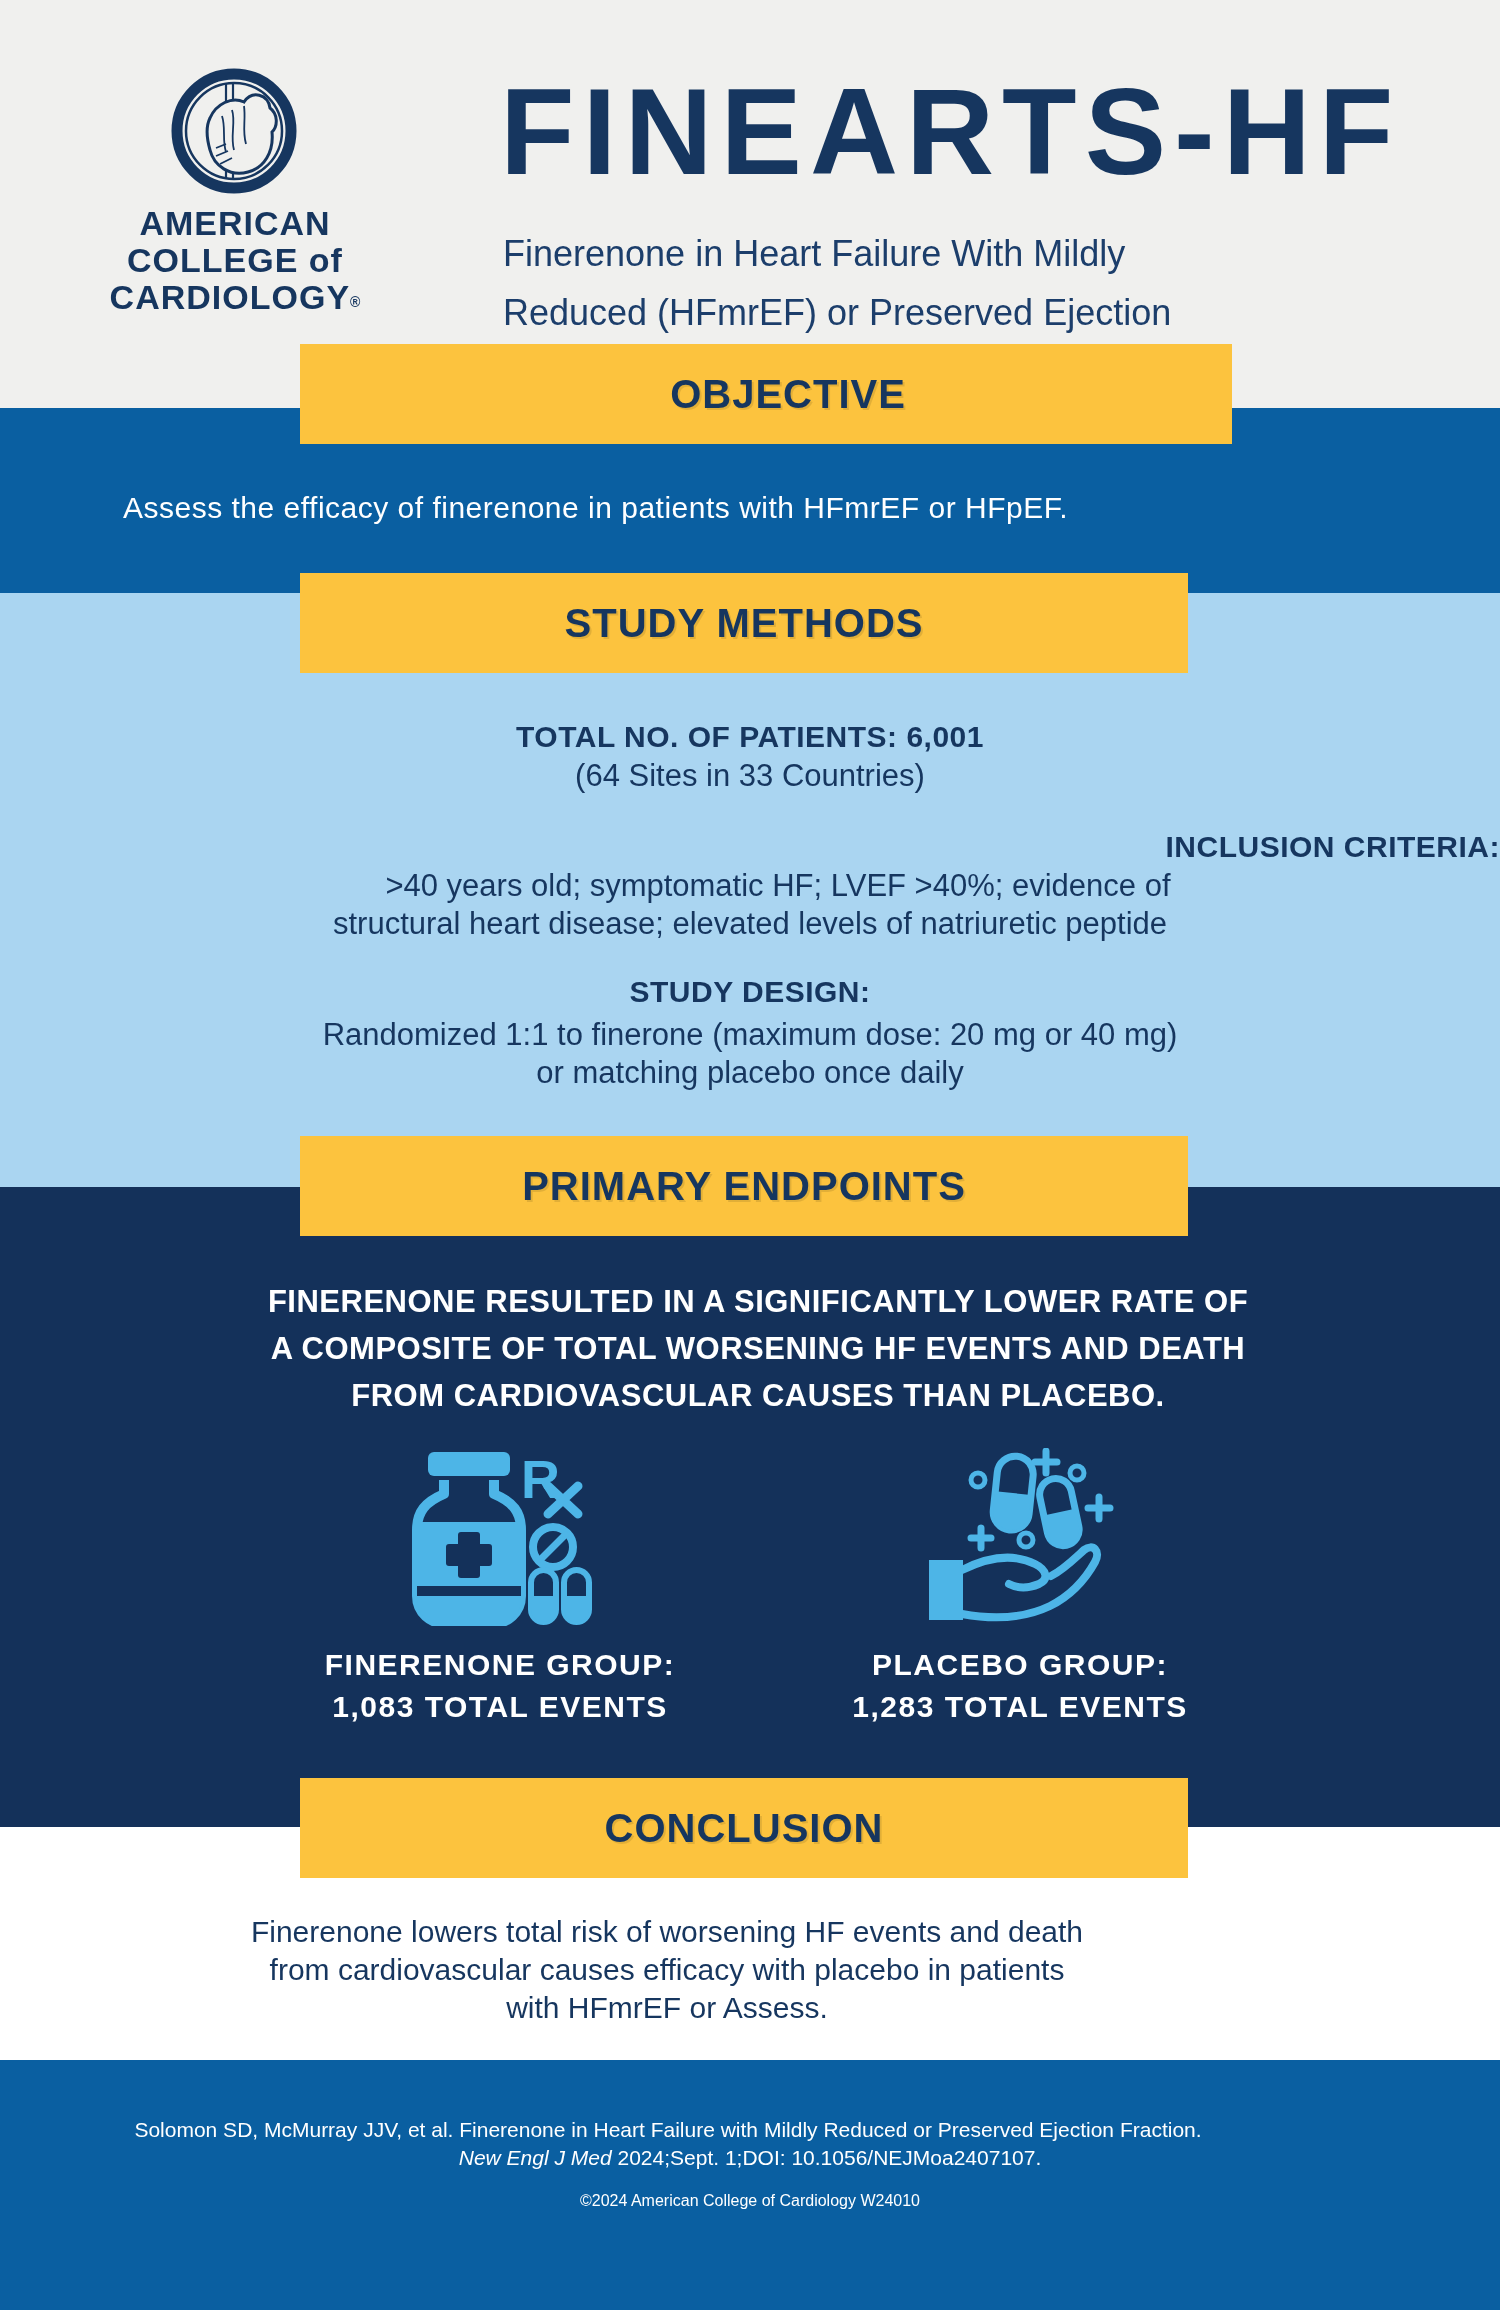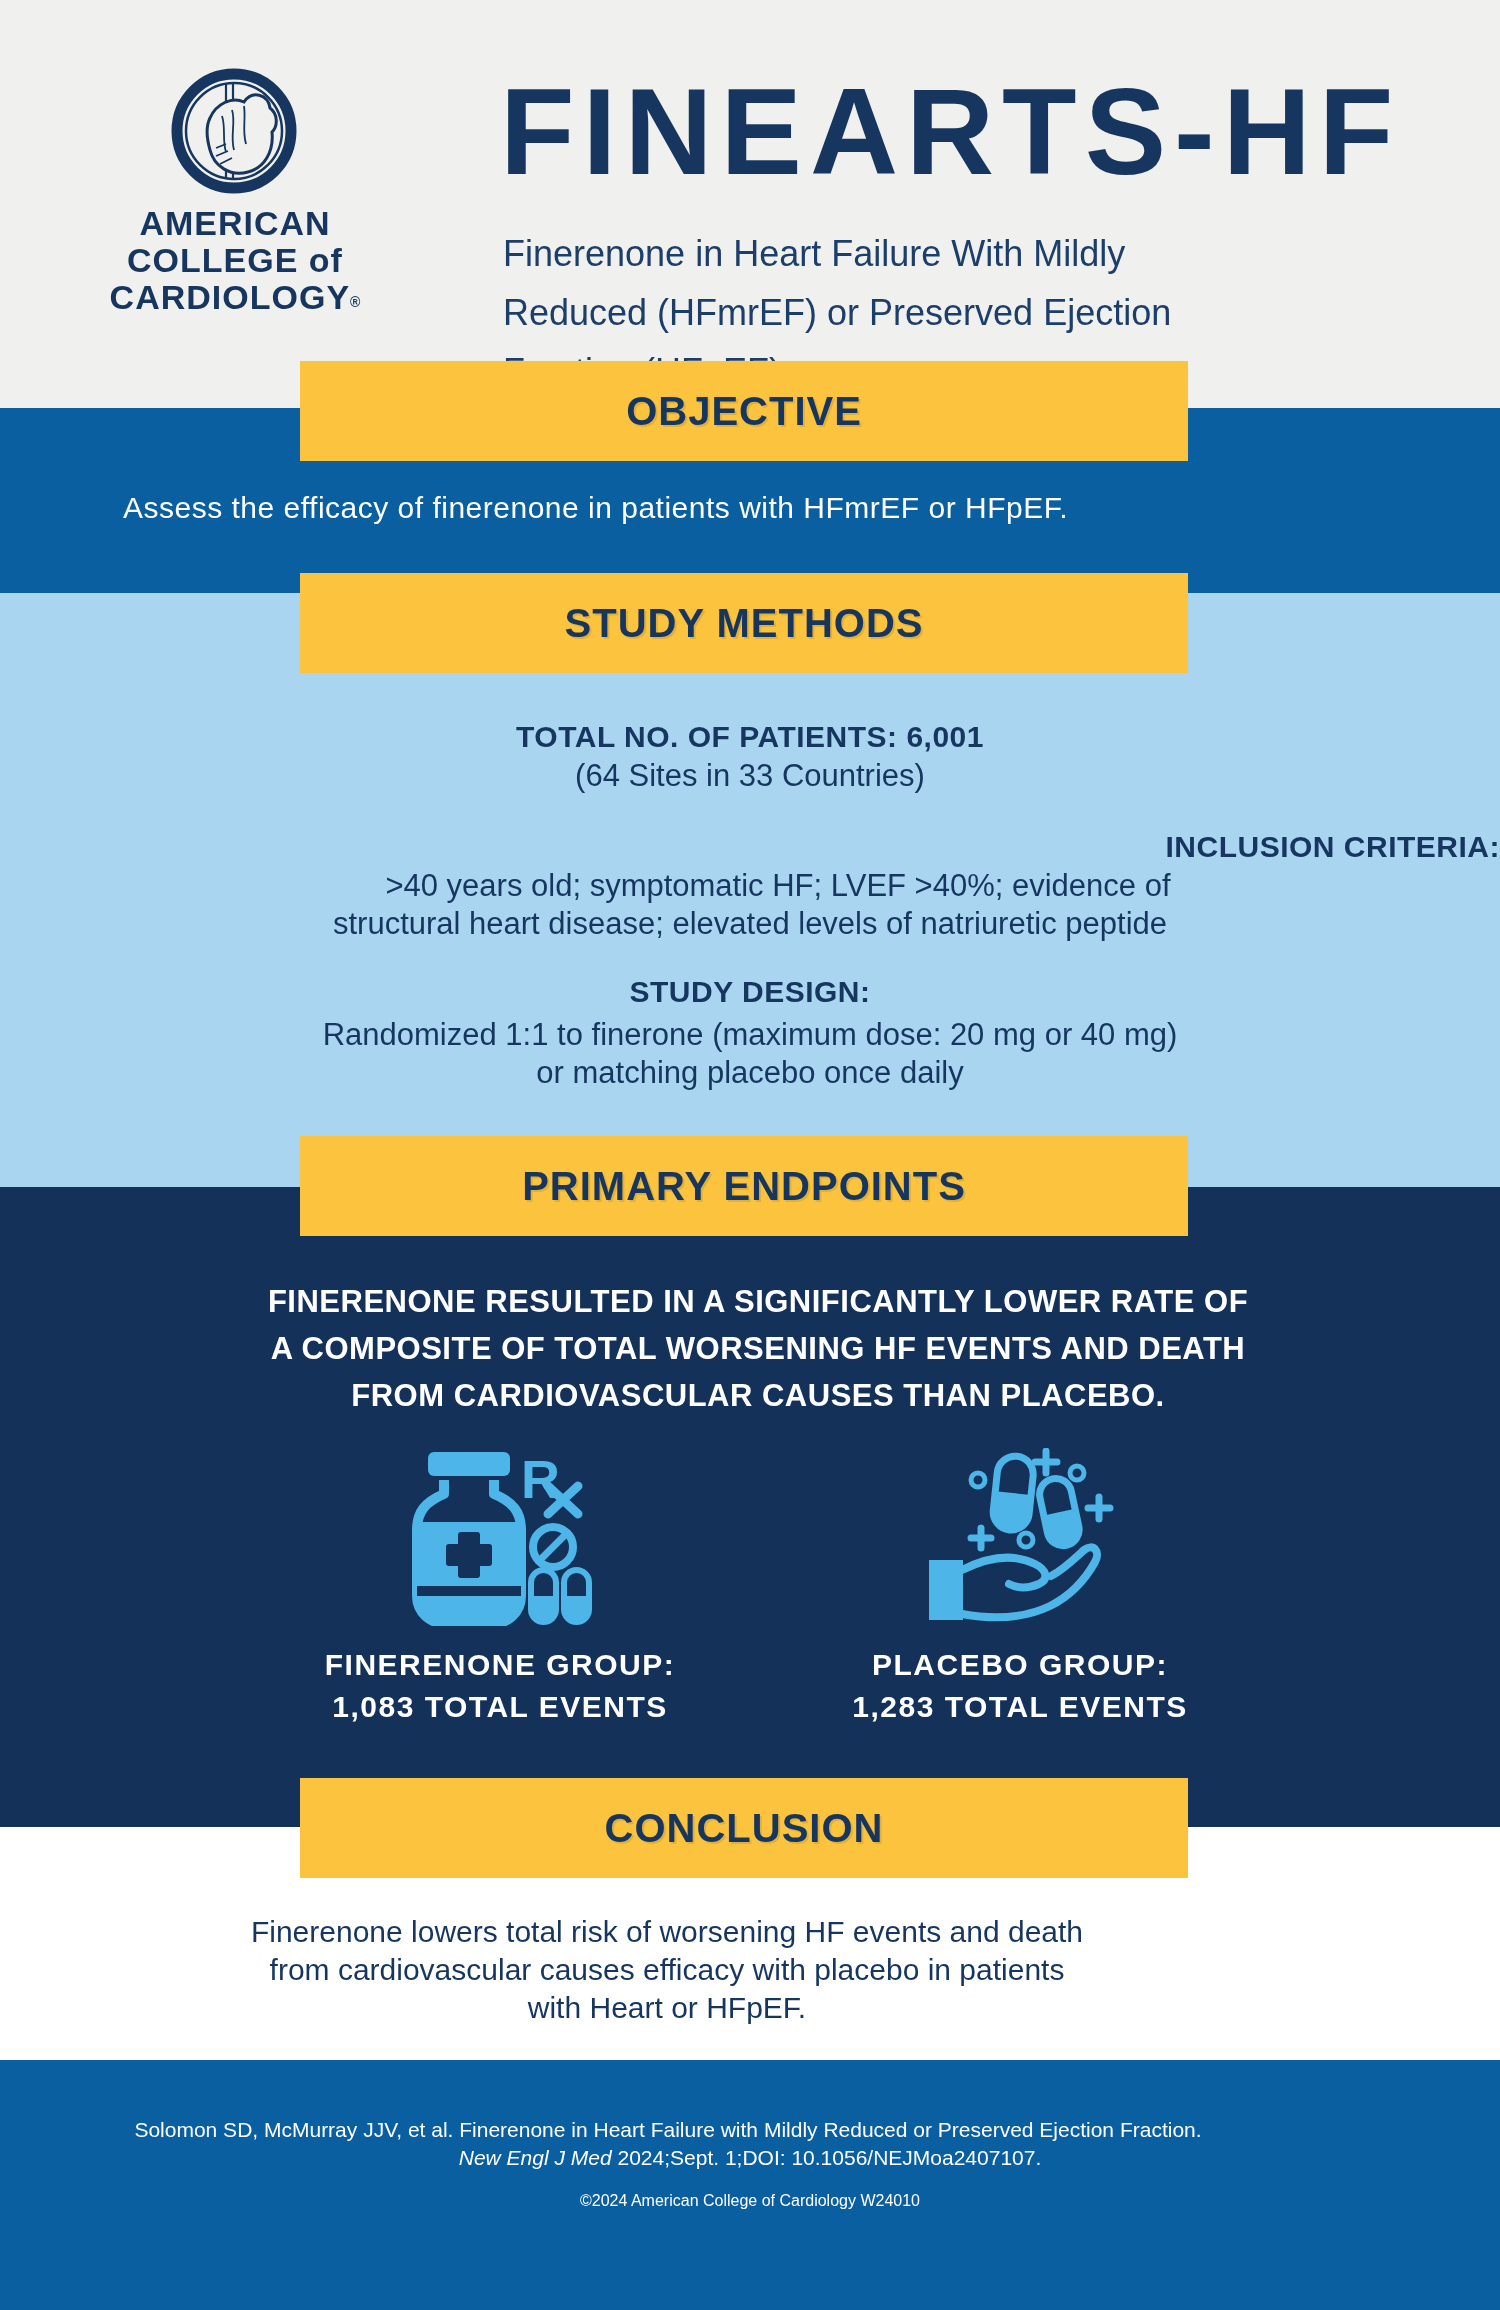--- a/index.html
+++ b/index.html
@@ -22,21 +22,21 @@
   .reg{font-size:14px;vertical-align:2px;letter-spacing:0;}
   .page-title{left:500px;top:62px;width:960px;font-weight:bold;font-size:122px;
               letter-spacing:8px;color:#16365f;white-space:nowrap;}
   .subtitle{left:503px;top:224px;font-size:36px;line-height:59px;color:#1c3e6b;}
 
   
   .banner{left:300px;width:888px;height:100px;background:#fcc33e;
           display:flex;align-items:center;justify-content:center;
           font-weight:bold;font-size:40px;letter-spacing:1px;color:#16365f;
           text-shadow:2px 2px 0 rgba(0,0,0,0.10);}
-  .banner-objective{top:361px;}
+  .banner-objective{top:344px;padding-left:44px;}
   .banner-methods{top:573px;}
   .banner-endpoints{top:1136px;}
   .banner-conclusion{top:1778px;}
 
   .objective-text{left:0;top:491px;width:1191px;text-align:center;
                   font-size:30px;color:#ffffff;letter-spacing:0.5px;}
 
   
   .sm-line{left:0;width:1500px;text-align:center;color:#16365f;font-size:31px;line-height:38px;}
   .sm-bold{font-weight:bold;font-size:30px;letter-spacing:0.5px;}
@@ -179,20 +179,20 @@
   </div>
   <div class="abs group-col group-right">
     <div>PLACEBO GROUP:</div>
     <div>1,283 TOTAL EVENTS</div>
   </div>
 
   <div class="abs banner banner-conclusion">CONCLUSION</div>
   <div class="abs conclusion-text">
     <div>Finerenone lowers total risk of worsening HF events and death</div>
     <div>from cardiovascular causes efficacy with placebo in patients</div>
-    <div>with Heart or HFpEF.</div>
+    <div>with HFmrEF or Assess.</div>
   </div>
 
   <div class="abs cite1">Solomon SD, McMurray JJV, et al. Finerenone in Heart Failure with Mildly Reduced or Preserved Ejection Fraction.</div>
   <div class="abs cite2"><span class="cite-italic">New Engl J Med</span><span> 2024;Sept. 1;DOI: 10.1056/NEJMoa2407107.</span></div>
   <div class="abs copyright">©2024 American College of Cardiology W24010</div>
 
 </div>
 
 </body></html>

